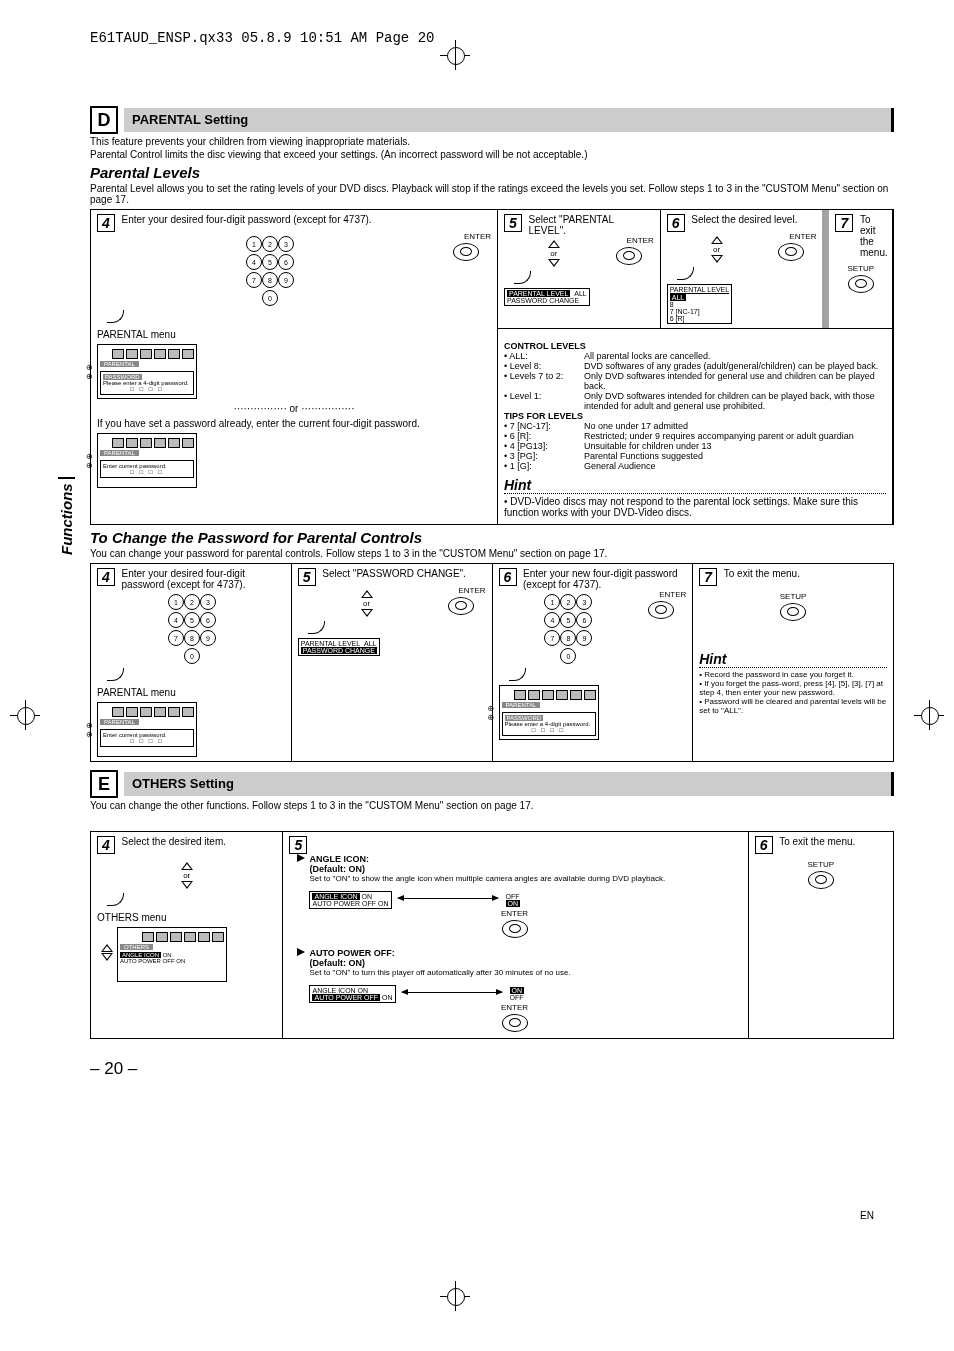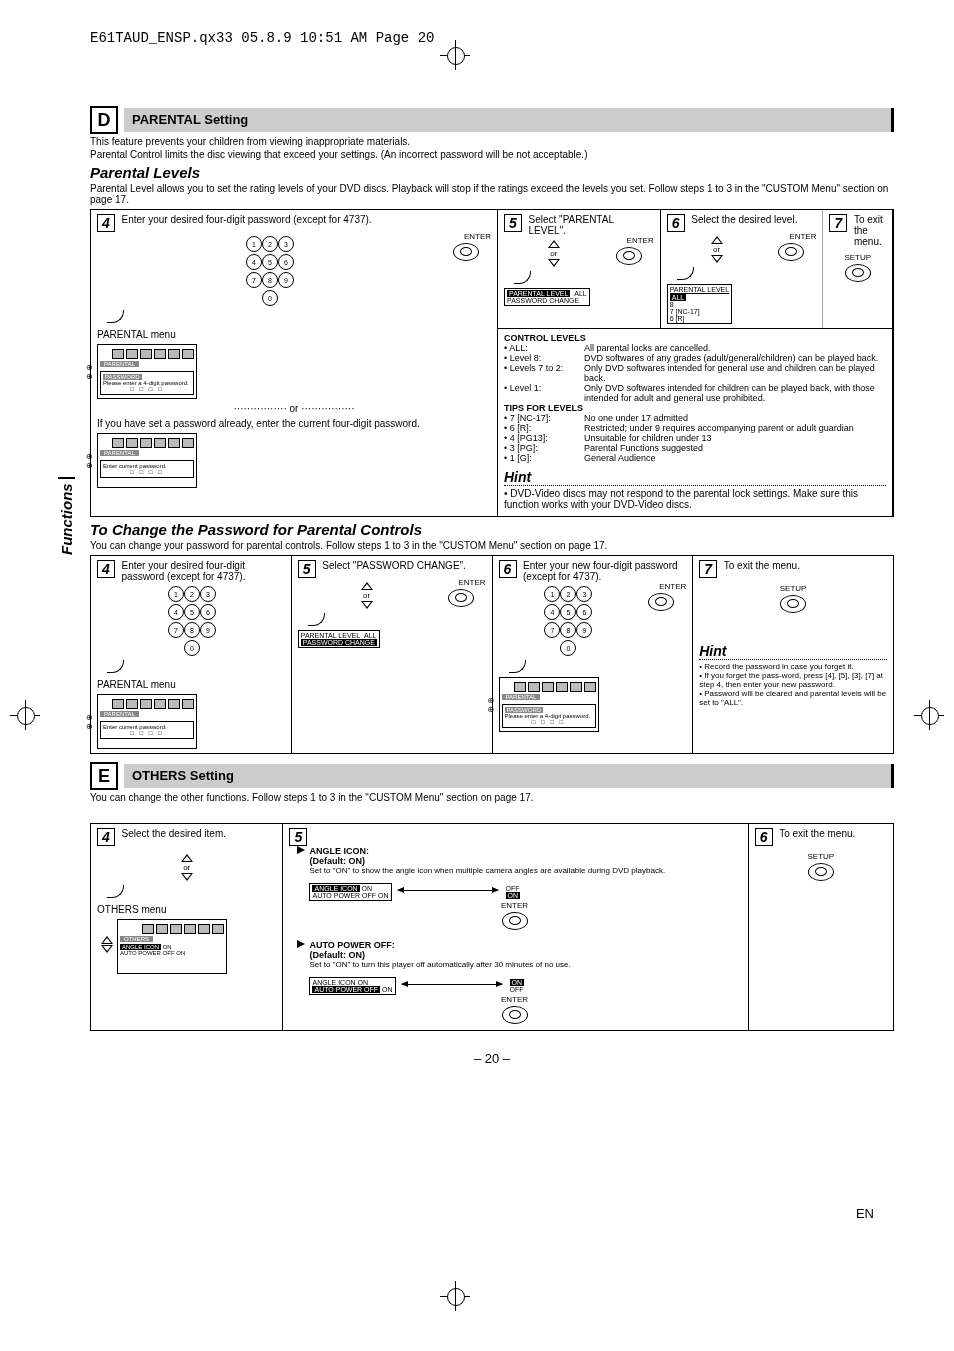--- a/index.html
+++ b/index.html
@@ -142,21 +142,21 @@
   .screen-illus .top-icons { display: flex; gap: 2px; justify-content: flex-end;}
   .screen-illus .top-icons span { width: 10px; height: 8px; border: 1px solid #000; background: #bbb; }
   .screen-illus .tab { background: #888; color: #fff; padding: 0 4px; display: inline-block; margin: 2px 0;}
   .screen-illus .inner { border: 1px solid #000; padding: 2px; margin-top: 2px;}
   .screen-illus .knob {
     position: absolute;
     left: -12px; top: 18px;
     width: 10px; height: 20px;
     font-size: 8px;
   }
-  .info-block { font-size: 9px; margin-top: 0; }
+  .info-block { font-size: 9px; margin-top: 8px; }
   .info-block .label { font-weight: bold; font-size: 9px;}
   .info-block .row { display: flex; }
   .info-block .tl { width: 80px; flex-shrink: 0;}
   .hint-head {
     font-style: italic; font-weight: bold; font-size: 14px; 
   }
   .hint-dots {
     border-bottom: 1px dotted #000;
     margin-bottom: 2px;
     padding-bottom: 0;
@@ -204,22 +204,22 @@
   }
   .arrow-long::before {
     content: '';
     position: absolute;
     left: -1px; top: -3px;
     width: 0; height: 0;
     border-top: 3.5px solid transparent;
     border-bottom: 3.5px solid transparent;
     border-right: 7px solid #000;
   }
-  .page-num { text-align: center; font-size: 13px; margin-top: 20px;}
-  .page-en { position: absolute; right: 80px; bottom: 130px; font-size: 13px;}
+  .page-num { text-align: left; font-size: 17px; margin-top: 20px;}
+  .page-en { position: absolute; right: 80px; bottom: 130px; font-size: 10px;}
   .print-cross {
     position: absolute;
     width: 30px; height: 30px;
   }
   .print-cross::before {
     content: '';
     position: absolute;
     width: 30px; height: 1px;
     background: #000;
     top: 15px;
@@ -382,21 +382,21 @@
             </div>
           </div>
           <div class="menu-box">
             <div class="row"><span class="highlight">PARENTAL LEVEL</span>&nbsp;&nbsp;<span>ALL</span></div>
             <div class="row">
                 <span>PASSWORD CHANGE</span>
               </div>
           </div>
         </div>
 
-        <div style="width:38%; border-right:1px solid #a3a3a3; padding:4px 6px;">
+        <div style="width:38%; border-right:7px solid #a3a3a3; padding:4px 6px;">
           <span class="step-num">6</span>
           <span class="step-text">Select the desired level.</span>
           <div class="flex">
             <div style="flex:1;text-align:center;">
               <div class="updown">
                 <div class="tri-up"></div>
                 <div class="small">or</div>
                 <div class="tri-dn"></div>
               </div>
               <div class="curve"></div>

